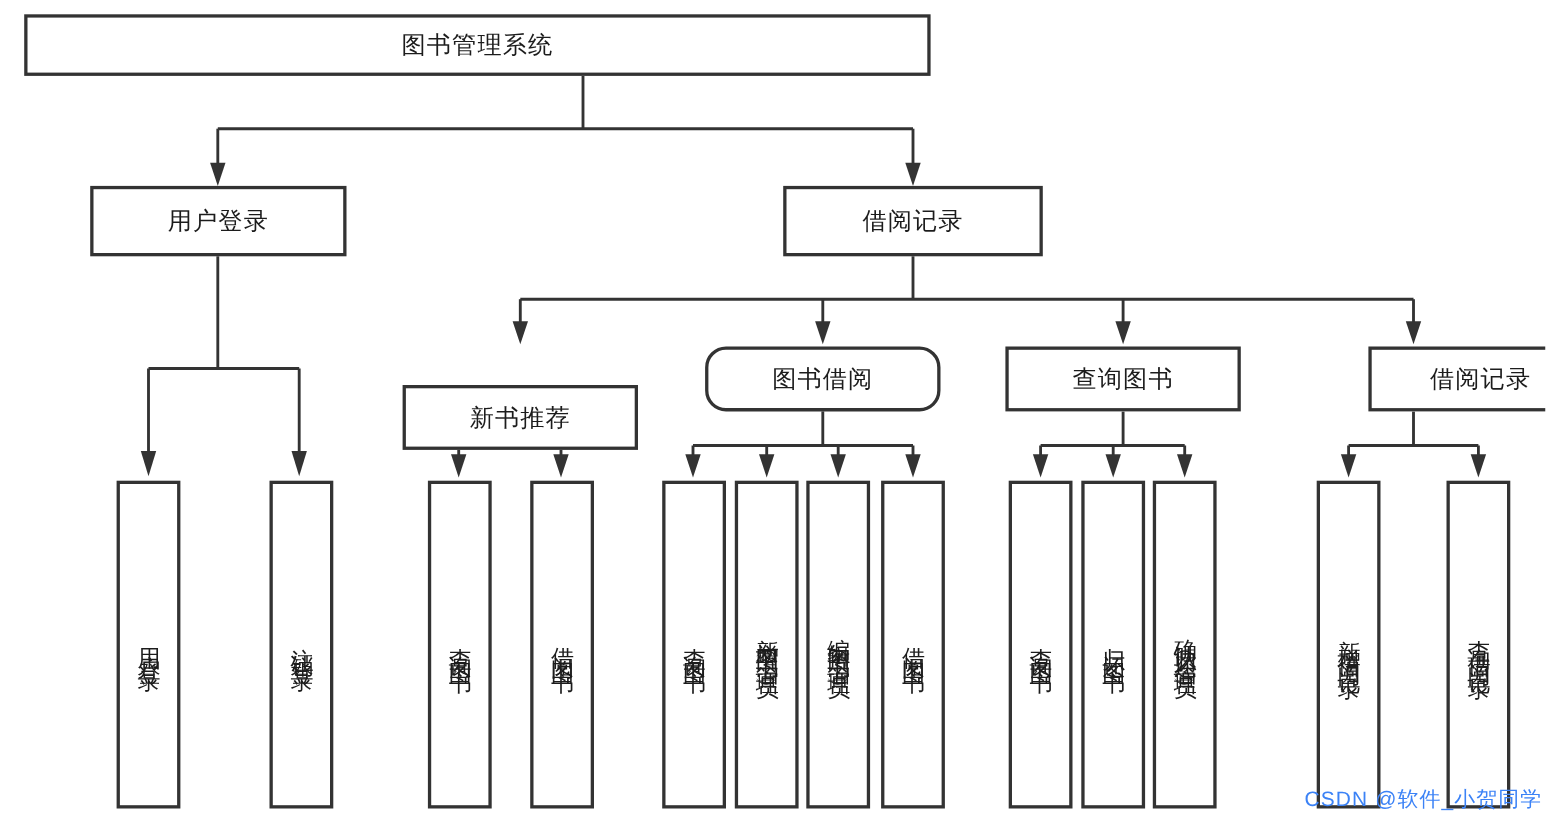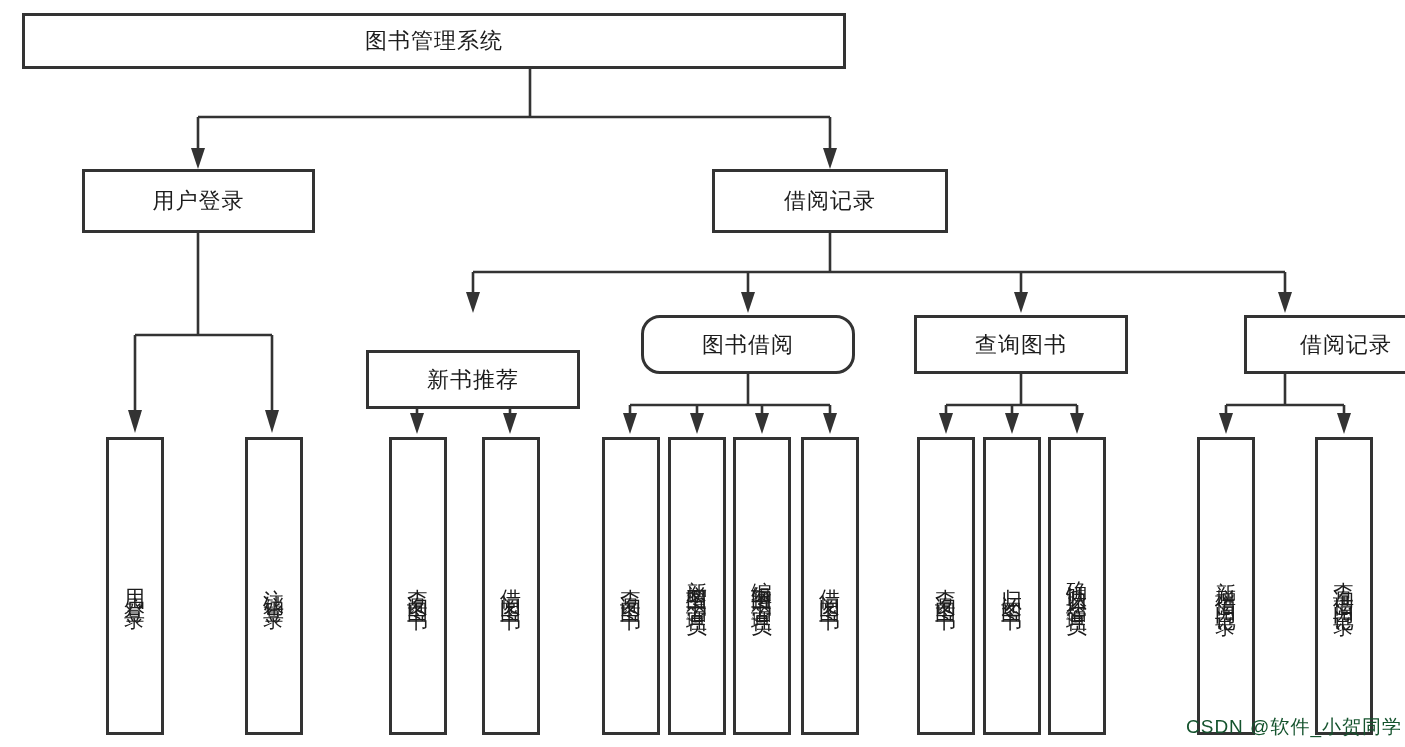--- a/index.html
+++ b/index.html
@@ -45,21 +45,21 @@
     letter-spacing: 7px;
     line-height: 1;
     white-space: nowrap;
   }
   .v-box.tight span { letter-spacing: 5px; }
   #watermark {
     position: absolute;
     left: 1186px;
     top: 714px;
     font-size: 19px;
-    color: #14532d;
+    color: #3b82f6;
     letter-spacing: 1px;
     z-index: 3;
     white-space: nowrap;
   }
 </style>
 </head>
 <body>
 
 <div id="canvas">
 

